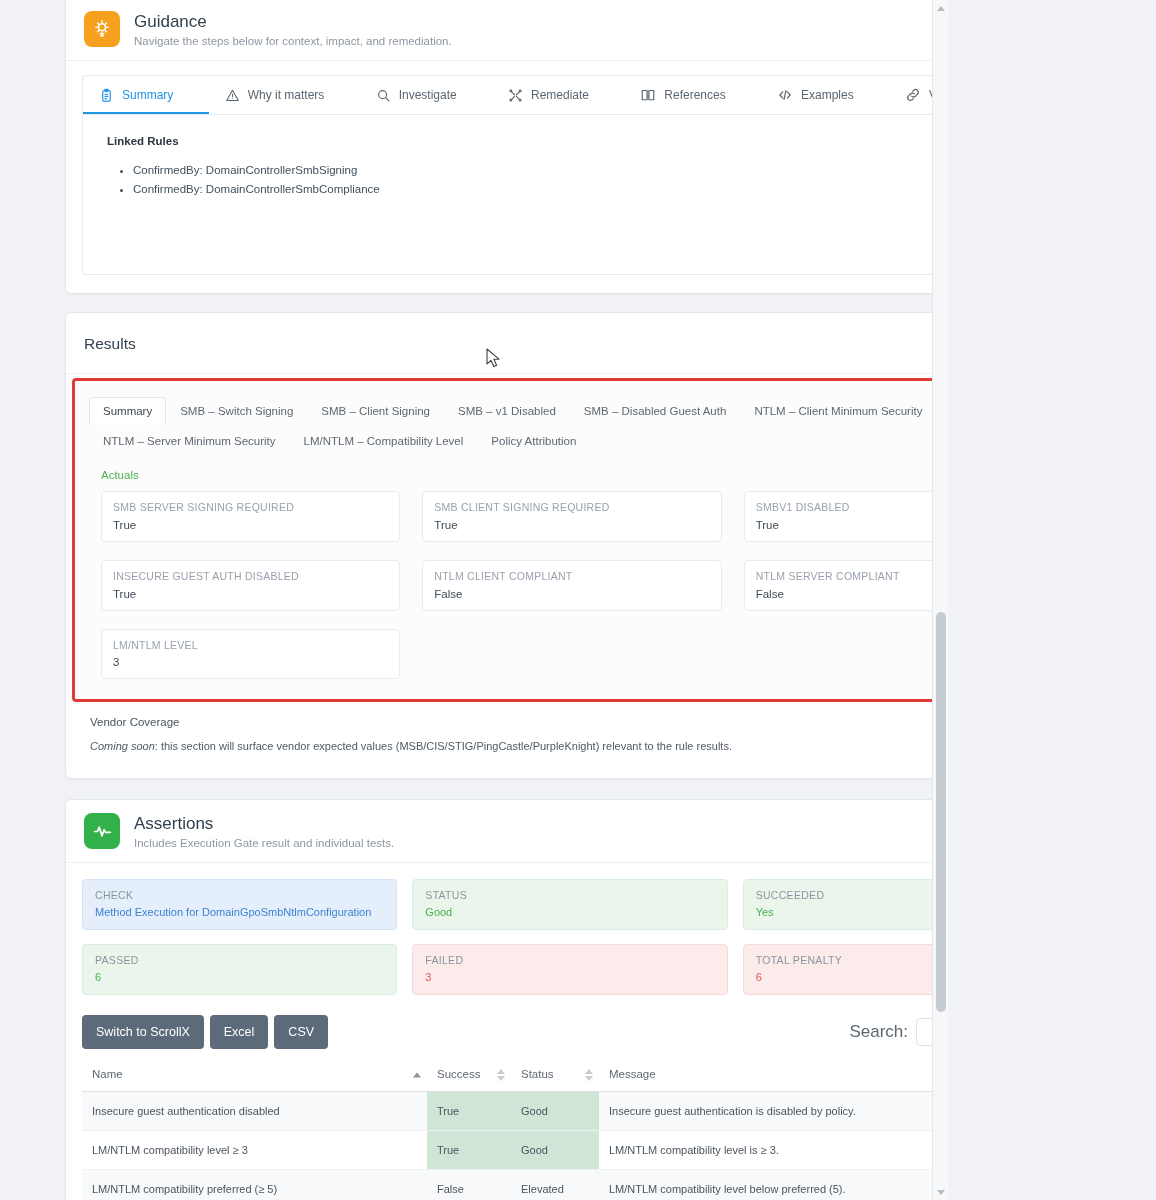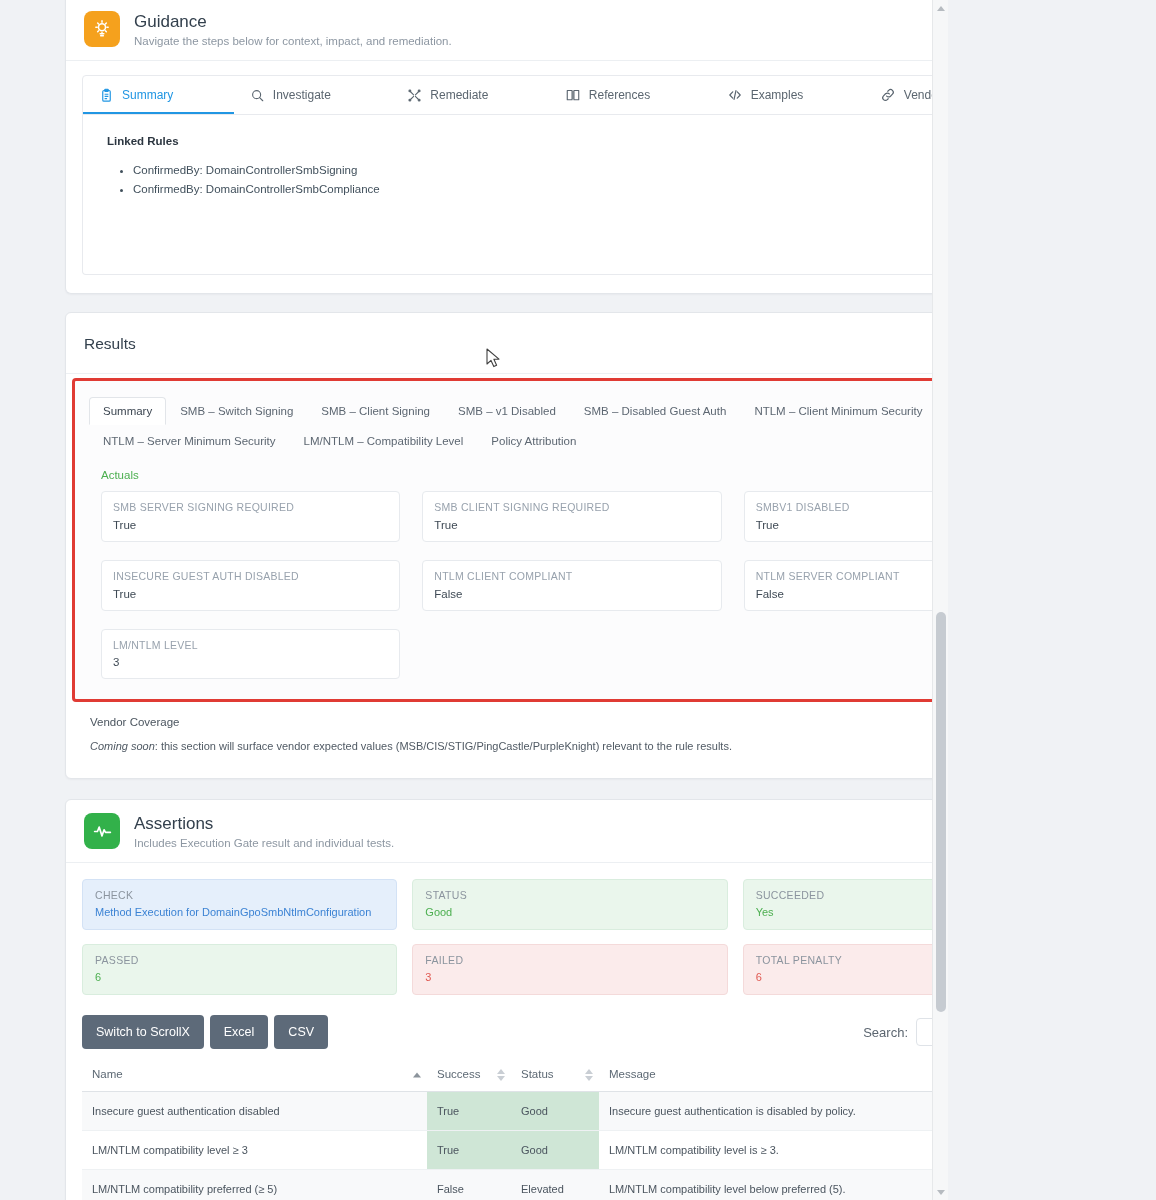--- a/index.html
+++ b/index.html
@@ -257,21 +257,21 @@
     color: #fff;
     font-size: 12.5px;
     font-weight: normal;
     border: none;
     border-radius: 4px;
     padding: 10px 14px;
     cursor: pointer;
     font-family: "Liberation Sans", sans-serif;
   }
   .search-wrap { display:flex; align-items:center; gap: 8px; }
-  .search-wrap label { font-size: 13px; color: #5c6670; }
+  .search-wrap label { font-size: 17px; color: #5c6670; }
   .search-input {
     width: 140px;
     height: 28px;
     border: 1px solid #dfe3e8;
     border-radius: 4px;
     padding: 0 8px;
     font-size: 11.5px;
     font-family: "Liberation Sans", sans-serif;
     outline: none;
   }
@@ -376,20 +376,29 @@
             <span>
               <svg width="15" height="15" viewBox="0 0 24 24" fill="none" stroke="#2196e3" stroke-width="1.9">
                 <rect x="6" y="4" width="12" height="17" rx="2"></rect>
                 <rect x="9.2" y="2" width="5.6" height="3.4" rx="1" fill="#2196e3"></rect>
                 <path d="M9 10h6M9 13.5h6M9 17h4" stroke="#2196e3"></path>
               </svg>
             </span>
             <span>Summary</span>
           </div>
 
+          <div class="gtab">
+            <span>
+              <svg width="15" height="15" viewBox="0 0 24 24" fill="none" stroke="#5b6670" stroke-width="1.7" stroke-linejoin="round">
+                <path d="M12 3.6 2.6 20h18.8L12 3.6z"></path>
+                <path d="M12 9.5v4.2M12 16.4v.1" stroke-linecap="round"></path>
+              </svg>
+            </span>
+            <span>Why it matters</span>
+          </div>
 
           <div class="gtab">
             <span>
               <svg width="15" height="15" viewBox="0 0 24 24" fill="none" stroke="#5b6670" stroke-width="1.8" stroke-linecap="round">
                 <circle cx="10.6" cy="10.6" r="6.4"></circle>
                 <path d="M15.4 15.4 20.4 20.4"></path>
               </svg>
             </span>
             <span>Investigate</span>
           </div>

